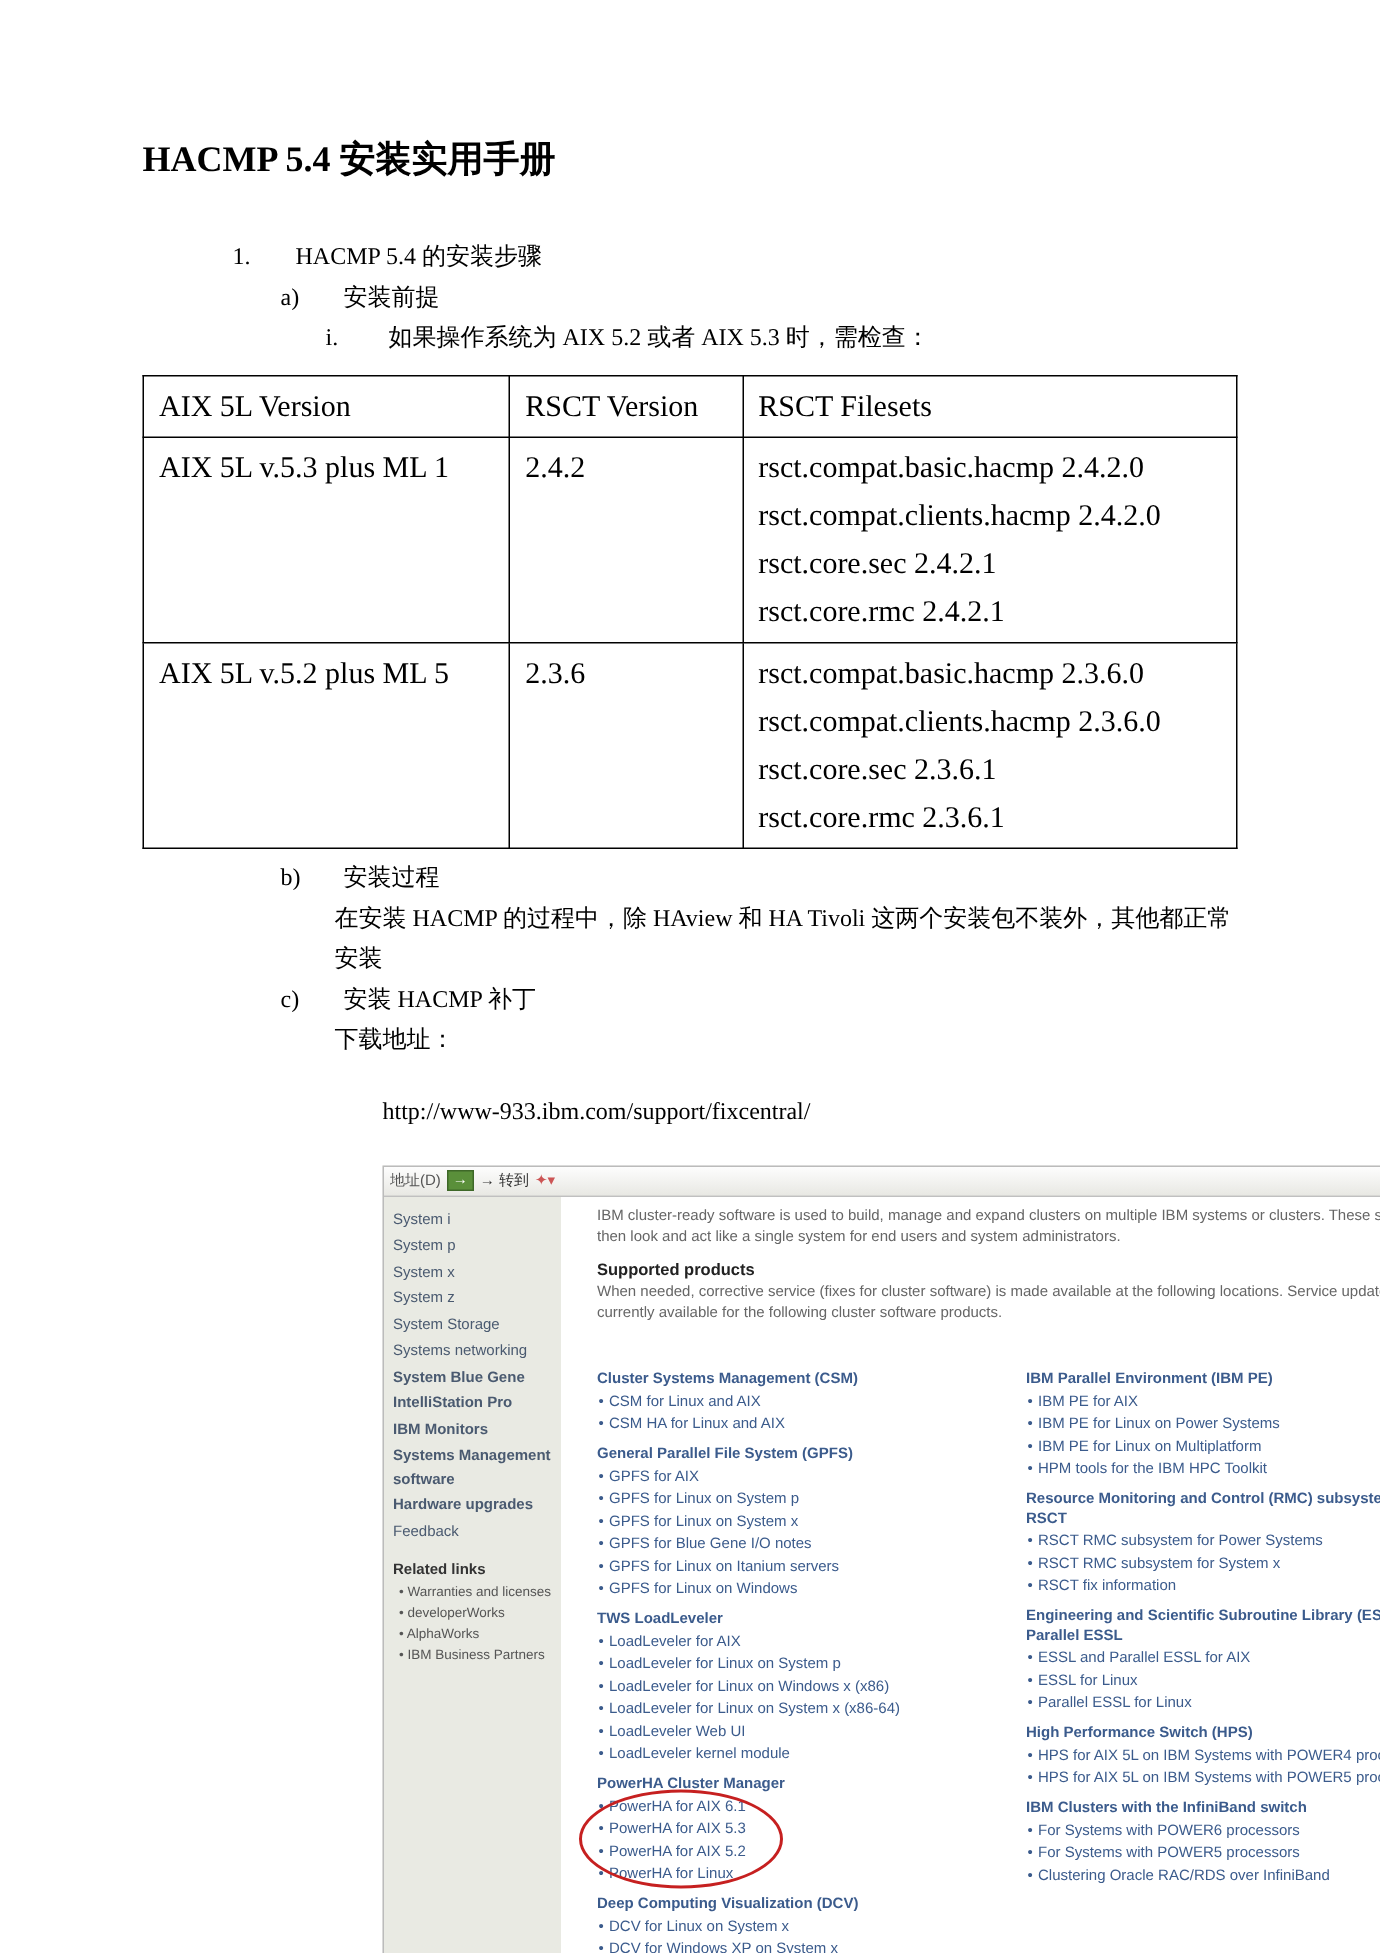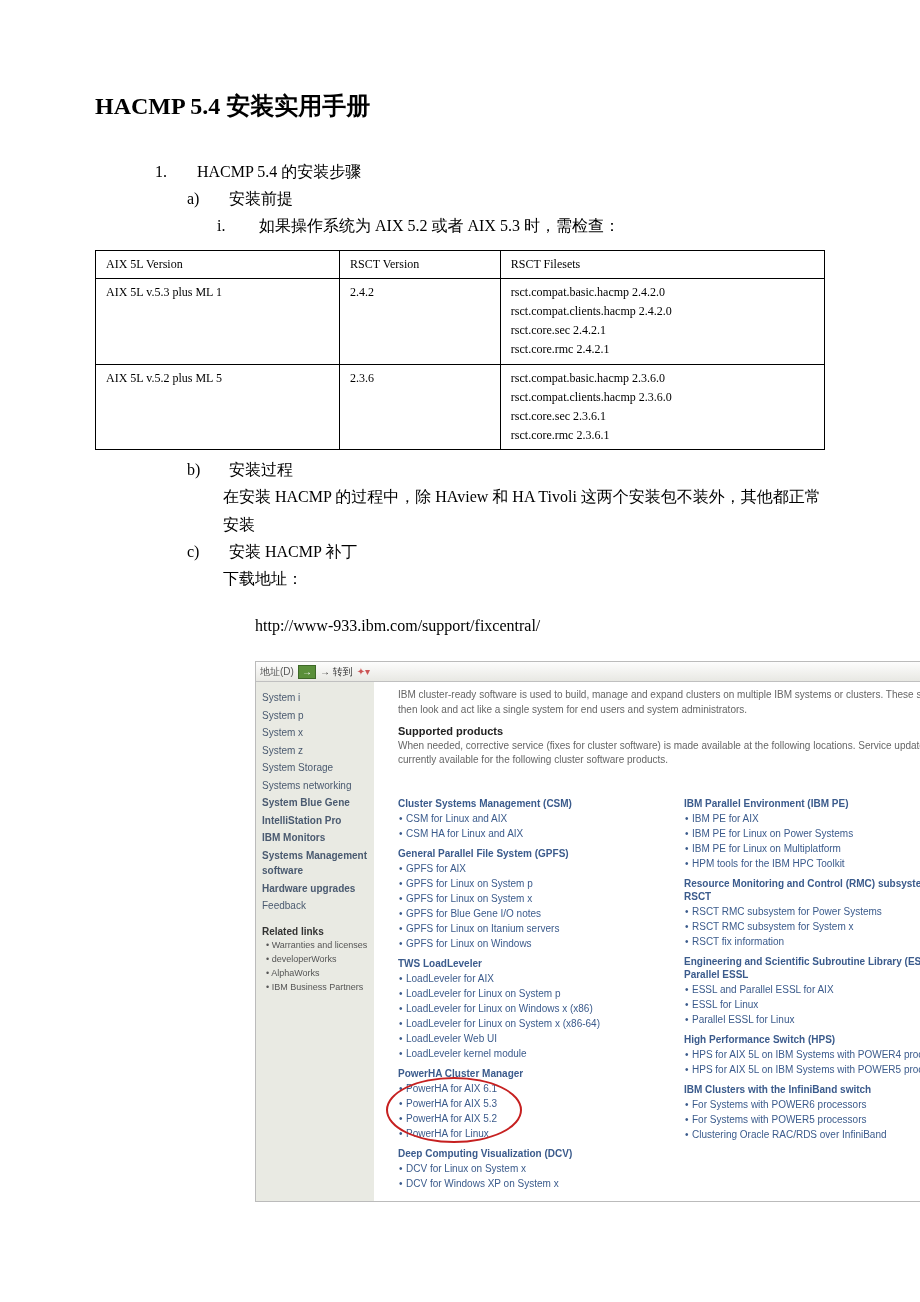--- a/index.html
+++ b/index.html
@@ -3,21 +3,21 @@
 <meta charset="utf-8">
 <style>
 *{box-sizing:border-box;margin:0;padding:0}
 body{background:#fff;font-family:"Times New Roman","SimSun",serif;font-size:16px;color:#000;width:920px;min-height:1302px;padding:90px 95px 20px 95px}
 .title{text-align:left;font-weight:bold;font-size:24px;margin-bottom:36px}
 .outline{line-height:1.7}
 .lvl1{display:flex;gap:16px;margin-left:60px}
 .lvl2{display:flex;gap:16px;margin-left:92px}
 .lvl3{display:flex;gap:16px;margin-left:122px}
 .num{min-width:26px}
-table.rsct{width:100%;border-collapse:collapse;margin:10px 0 6px 0;font-size:12px}
+table.rsct{width:100%;border-collapse:collapse;margin:10px 0 6px 0;font-size:20px}
 table.rsct td,table.rsct th{border:1px solid #000;padding:4px 10px;text-align:left;vertical-align:top;font-weight:normal;line-height:1.6}
 .body-text{margin-left:128px;line-height:1.7}
 .url{margin-left:160px;line-height:1.7;margin-top:20px}
 .browser{margin:22px 0 0 160px;width:724px;border:1px solid #bbb;background:#f4f4ef;font-family:Tahoma,Arial,sans-serif;font-size:10px;color:#333}
 .addrbar{display:flex;align-items:center;height:20px;border-bottom:1px solid #c0c0c0;background:linear-gradient(#fdfdfd,#e8e8e3);gap:4px;padding:0 4px}
 .addrbar .lbl{color:#555}
 .addrbar input{flex:1;height:15px;border:1px solid #99a;font-size:10px;padding:0 2px;background:#fff}
 .addrbar .go{background:#5a8f3a;color:#fff;padding:0 3px;border:1px solid #3e6828;height:14px;line-height:12px}
 .addrbar .goto{color:#333}
 .page{display:flex;background:#fff}

